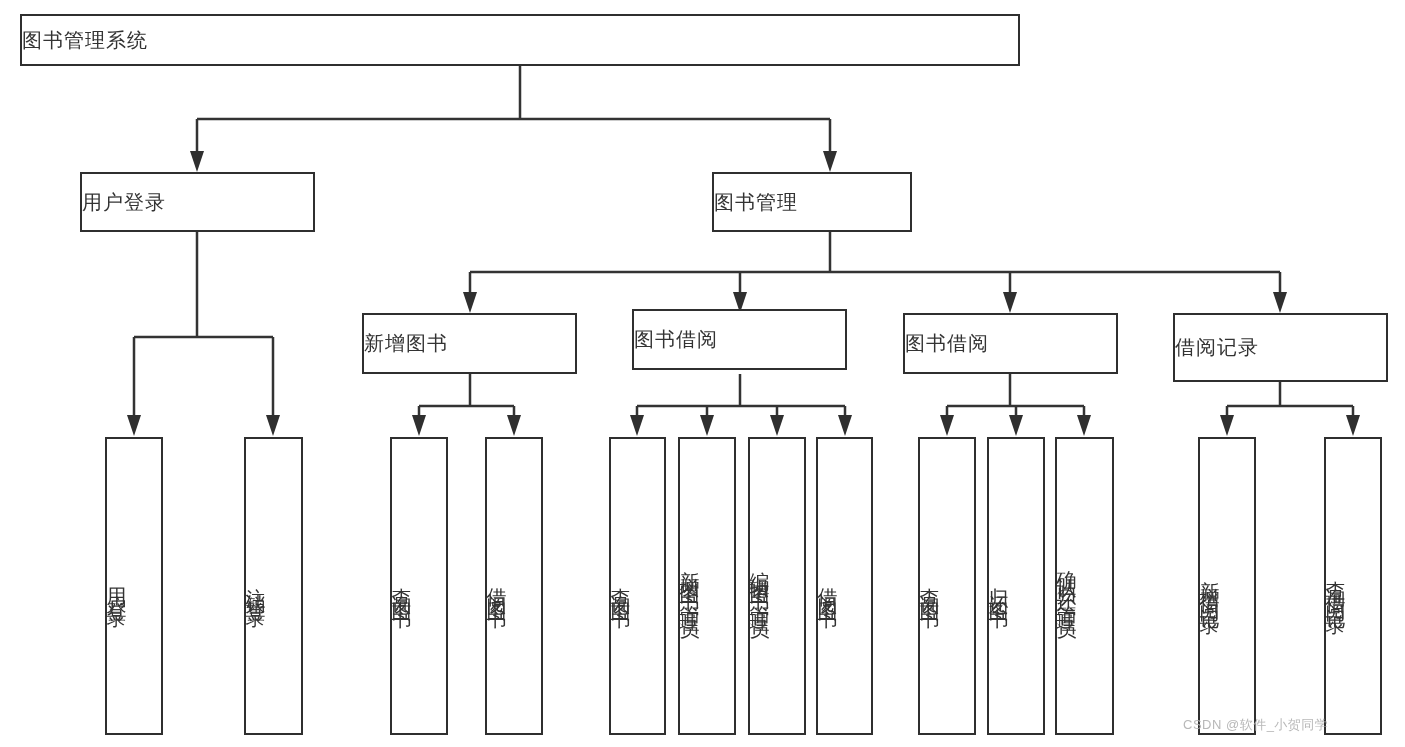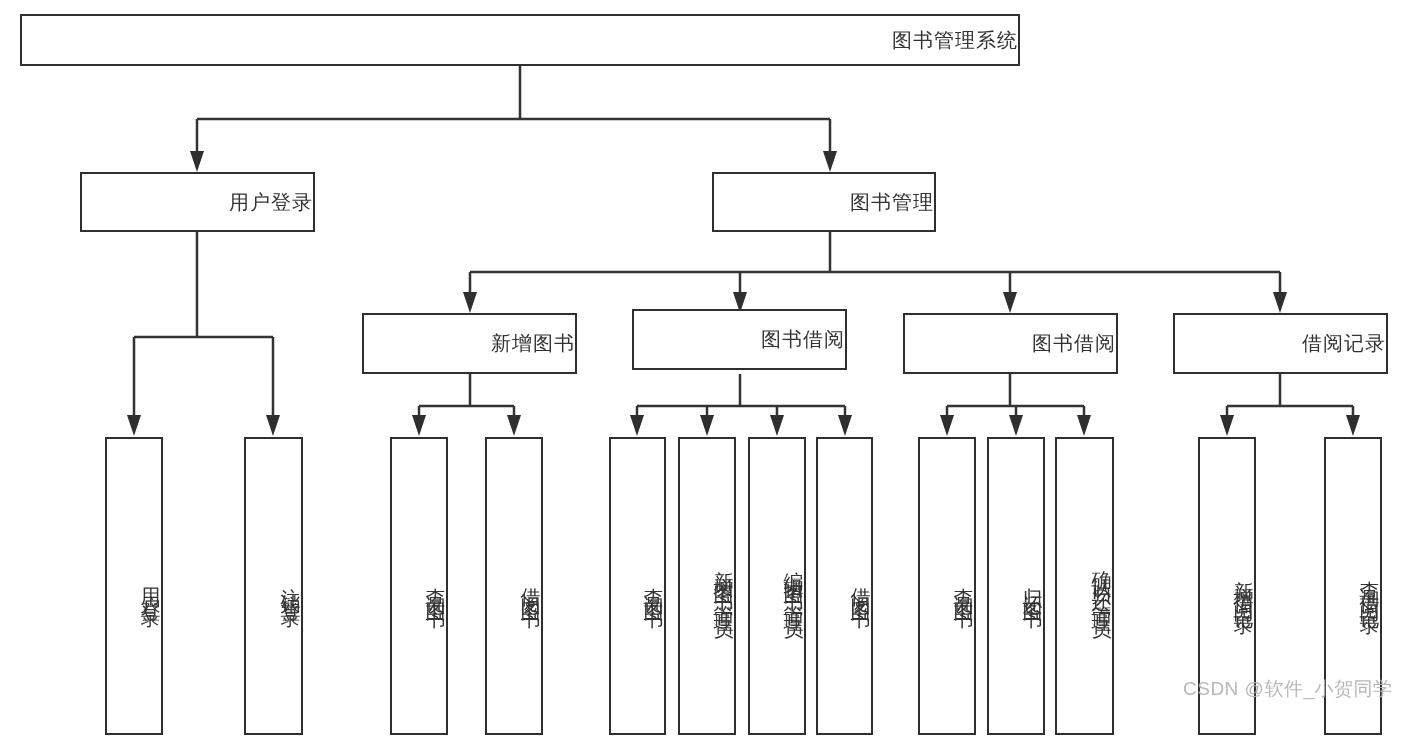--- a/index.html
+++ b/index.html
@@ -22,43 +22,43 @@
     height: 747px;
     z-index: 1;
   }
   .node {
     position: absolute;
     box-sizing: border-box;
     border: 2.5px solid #2f2f2f;
     background: #ffffff;
     display: flex;
     align-items: center;
-    justify-content: flex-end;
+    justify-content: flex-start;
     z-index: 2;
   }
   .node .htext {
     font-size: 20px;
     color: #333333;
     letter-spacing: 1px;
     white-space: nowrap;
   }
   .node .vtext {
     writing-mode: vertical-rl;
     text-orientation: mixed;
     font-size: 20px;
     line-height: 1;
     letter-spacing: 7px;
     color: #333333;
     white-space: nowrap;
   }
   #watermark {
     position: absolute;
     left: 1183px;
-    top: 676px;
-    font-size: 19px;
+    top: 716px;
+    font-size: 13px;
     letter-spacing: 0.5px;
     color: rgba(178, 178, 178, 0.92);
     z-index: 5;
     white-space: nowrap;
   }
 </style>
 </head>
 <body>
 
 <div id="canvas">
@@ -102,34 +102,34 @@
     </g>
   </svg>
 
   <div class="node" style="left:20px; top:14px; width:1000px; height:52px;">
     <span class="htext">图书管理系统</span>
   </div>
 
   <div class="node" style="left:80px; top:172px; width:235px; height:60px;">
     <span class="htext">用户登录</span>
   </div>
-  <div class="node" style="left:712px; top:172px; width:224px; height:60px;">
+  <div class="node" style="left:712px; top:172px; width:200px; height:60px;">
     <span class="htext">图书管理</span>
   </div>
 
   <div class="node" style="left:362px; top:313px; width:215px; height:61px;">
     <span class="htext">新增图书</span>
   </div>
   <div class="node" style="left:632px; top:309px; width:215px; height:61px;">
     <span class="htext">图书借阅</span>
   </div>
   <div class="node" style="left:903px; top:313px; width:215px; height:61px;">
     <span class="htext">图书借阅</span>
   </div>
-  <div class="node" style="left:1173px; top:313px; width:215px; height:61px;">
+  <div class="node" style="left:1173px; top:313px; width:215px; height:69px;">
     <span class="htext">借阅记录</span>
   </div>
 
   <div class="node" style="left:105px; top:437px; width:58px; height:298px;">
     <span class="vtext">用户登录</span>
   </div>
   <div class="node" style="left:244px; top:437px; width:59px; height:298px;">
     <span class="vtext">注销登录</span>
   </div>
 

